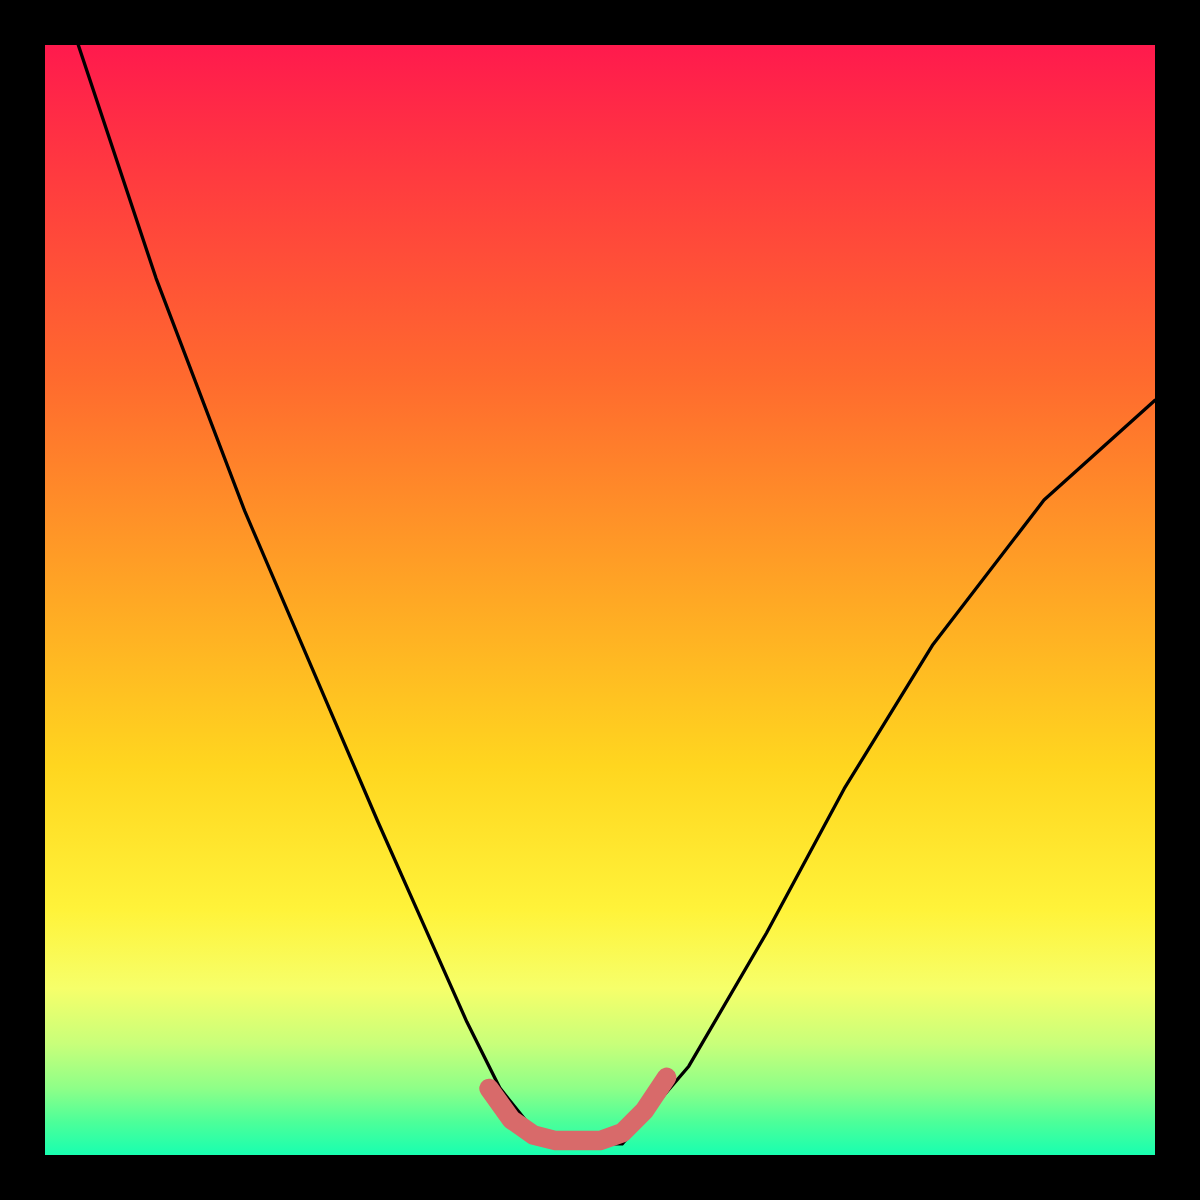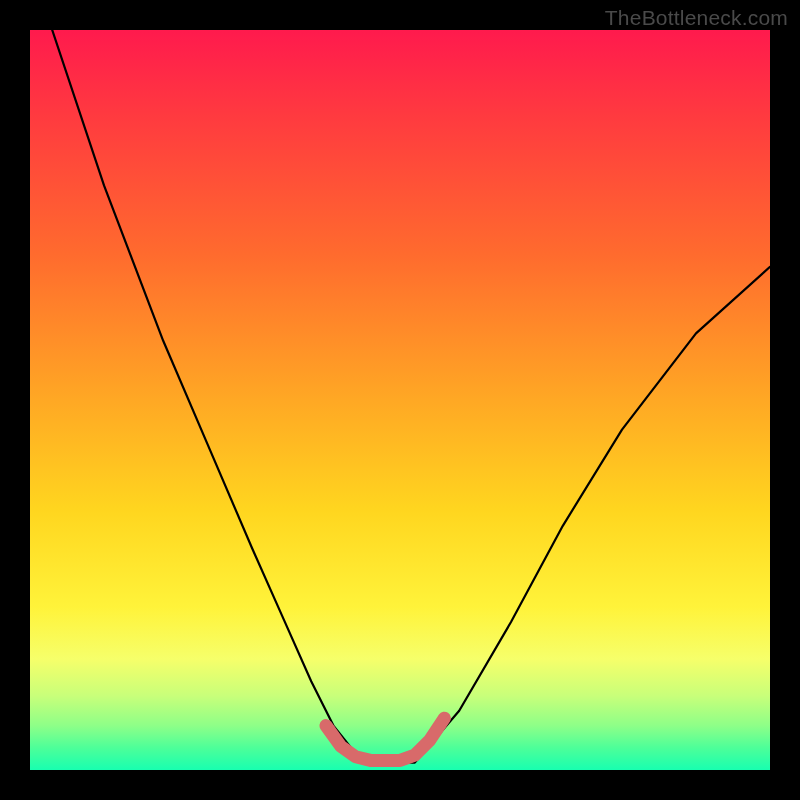--- a/index.html
+++ b/index.html
@@ -69,14 +69,13 @@
 <body>
 
 <div class="frame">
   <div class="plot">
     <div class="gradient"></div>
     <svg class="curve-svg" viewBox="0 0 740 740" preserveAspectRatio="none">
       <path id="black-curve" fill="none" stroke="#000" stroke-width="2.2" stroke-linecap="round" stroke-linejoin="round" d="M22.2 0.0 L74.0 155.4 L133.2 310.8 L177.6 414.4 L222.0 518.0 L251.6 584.6 L281.2 651.2 L303.4 695.6 L333.0 732.6 L384.8 732.6 L429.2 680.8 L481.0 592.0 L532.8 495.8 L592.0 399.6 L666.0 303.4 L740.0 236.8"></path>
       <path id="pink-curve" fill="none" stroke="#d86a6a" stroke-width="13" stroke-linecap="round" stroke-linejoin="round" d="M296.0 695.6 L310.8 716.3 L325.6 726.7 L340.4 730.4 L355.2 730.4 L370.0 730.4 L384.8 725.2 L399.6 710.4 L414.4 688.2"></path>
     </svg>
   </div>
-  <div class="watermark">TheBottleneck.com</div>
 </div>
 
 </body></html>

